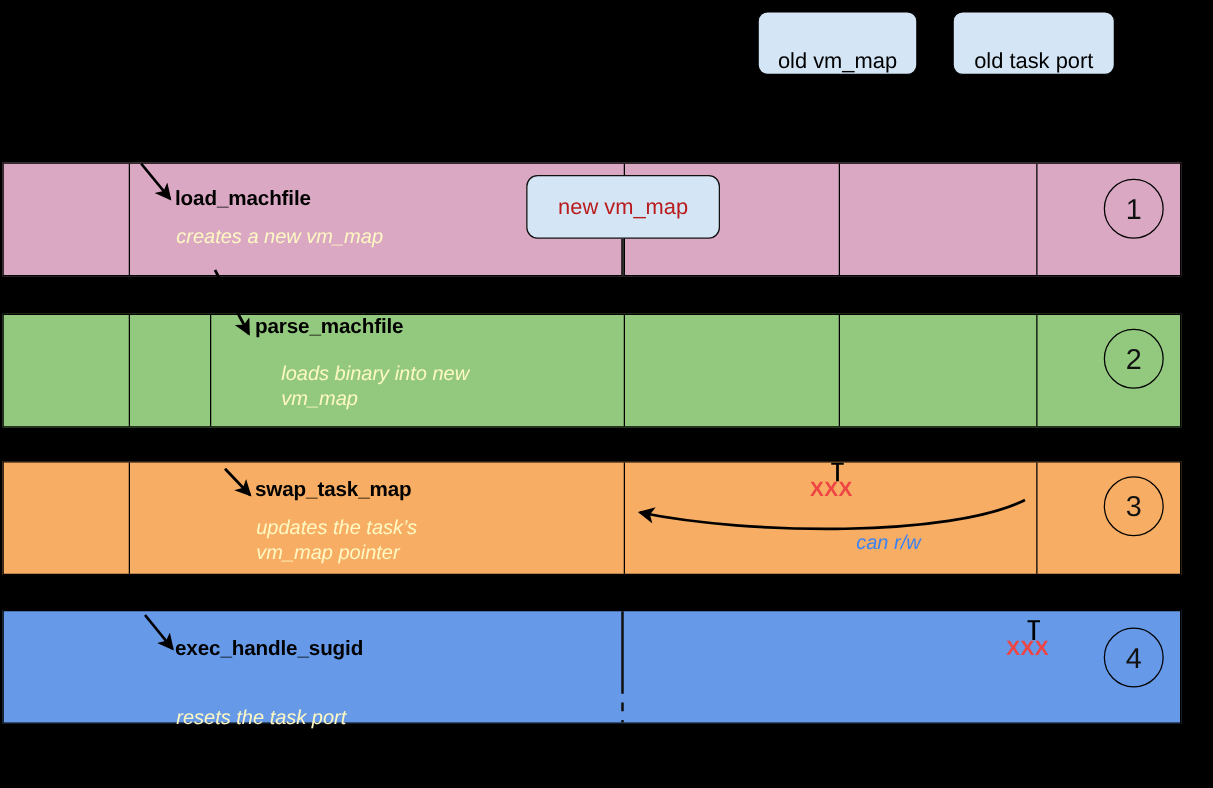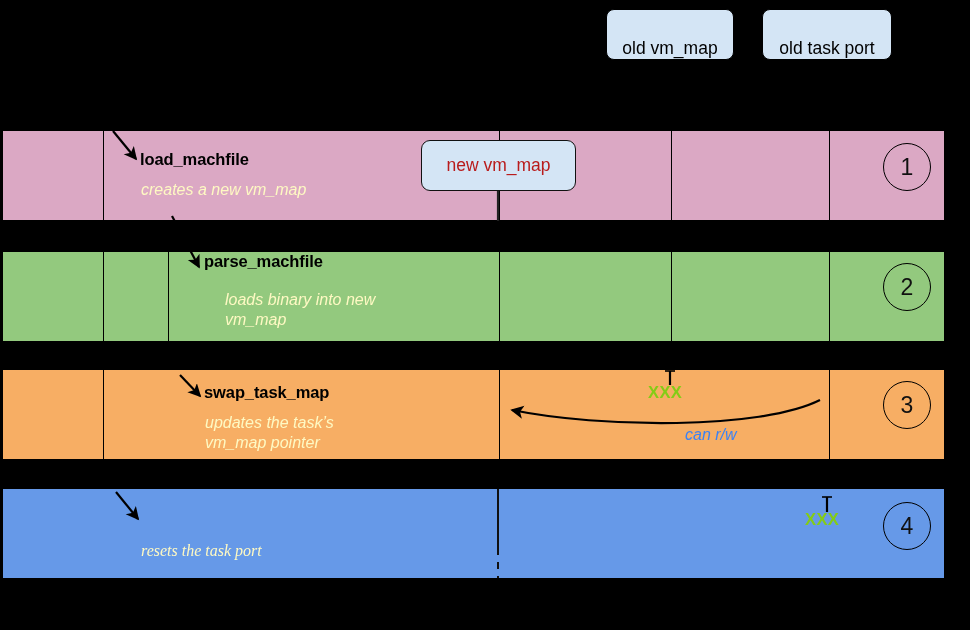--- a/index.html
+++ b/index.html
@@ -78,21 +78,21 @@
     border-radius: 9px;
     display: flex;
     align-items: center;
     justify-content: center;
     font-size: 17.5px;
     color: #b91c1c;
     box-sizing: border-box;
   }
   .xxx {
     position: absolute;
-    color: #84cc16;
+    color: #ef4444;
     font-size: 16.5px;
     font-weight: bold;
     letter-spacing: 0.4px;
     white-space: nowrap;
   }
   .note {
     position: absolute;
     font-size: 16px;
     font-style: italic;
     color: #000000;
@@ -159,21 +159,22 @@
     <div class="divider" style="left:826px;"></div>
   </div>
   <div class="step-title" style="left:204px; top:383px;">swap_task_map</div>
   <div class="step-desc" style="left:205px; top:413px; white-space:pre-line;">updates the task’s
 vm_map pointer</div>
   <div class="circle-num" style="left:883px; top:381px;">3</div>
   <div class="xxx" style="left:648px; top:383px;">XXX</div>
   <div class="arrow-label" style="left:685px; top:426px;">can r/w</div>
 
   <div class="lane" style="left:2px; top:488px; width:943px; height:91px; background:#6699e8;"></div>
-  <div class="step-desc" style="left:141px; top:541px; white-space:pre-line;font-family:Liberation Serif, serif;">resets the task port</div>
+  <div class="step-title" style="left:140px; top:510px;">exec_handle_sugid</div>
+  <div class="step-desc" style="left:141px; top:565px; white-space:pre-line;">resets the task port</div>
   <div class="circle-num" style="left:883px; top:502px;">4</div>
   <div class="xxx" style="left:805px; top:510px;">XXX</div>
 
   <svg class="overlay" viewBox="0 0 970 630">
     <defs>
       <marker id="arrowhead" markerWidth="7" markerHeight="7" refX="5.2" refY="3" orient="auto">
         <path d="M0,0 L6,3 L0,6 L1.5,3 Z" fill="#000000"></path>
       </marker>
     </defs>
 

